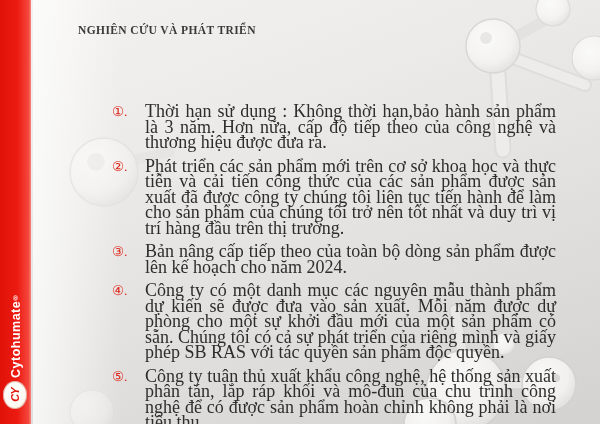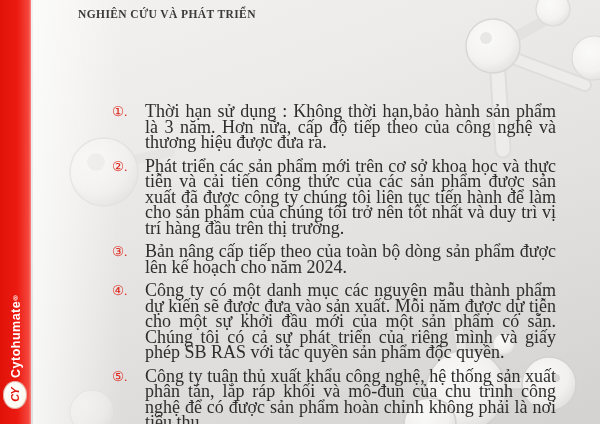--- a/index.html
+++ b/index.html
@@ -39,21 +39,21 @@
     display:flex;align-items:center;justify-content:center;
     box-shadow:0 0 0 1px rgba(190,30,20,.35) inset;
   }
   .brand-logo span{
     transform:rotate(-90deg);
     color:#e01309;font-family:"Liberation Sans","DejaVu Sans",sans-serif;
     font-weight:bold;font-style:italic;font-size:11px;letter-spacing:-1px;
   }
 
   .doc-header{
-    position:absolute;left:78px;top:8px;
+    position:absolute;left:78px;top:24px;
     color:#3a3a3a;font-weight:bold;font-size:11.5px;letter-spacing:.4px;
   }
 
   .items{
     position:absolute;left:112px;top:104px;width:444px;
   }
   .item{display:flex;margin-bottom:8px;}
   .item .marker{
     flex:0 0 33px;color:#e0241a;font-size:13.5px;line-height:15.5px;
   }
@@ -130,21 +130,21 @@
     <div class="item">
       <span class="marker">②.</span>
       <span class="text">Phát triển các sản phẩm mới trên cơ sở khoa học và thực tiễn và cải tiến công thức của các sản phẩm được sản xuất đã được công ty chúng tôi liên tục tiến hành để làm cho sản phẩm của chúng tôi trở nên tốt nhất và duy trì vị trí hàng đầu trên thị trường.</span>
     </div>
     <div class="item">
       <span class="marker">③.</span>
       <span class="text">Bản nâng cấp tiếp theo của toàn bộ dòng sản phẩm được lên kế hoạch cho năm 2024.</span>
     </div>
     <div class="item">
       <span class="marker">④.</span>
-      <span class="text">Công ty có một danh mục các nguyên mẫu thành phẩm dự kiến sẽ được đưa vào sản xuất. Mỗi năm được dự tiễn cho một sự khởi đầu mới của một sản phẩm có sẵn. Chúng tôi có cả sự phát triển của riêng mình và giấy phép SB RAS với tác quyền sản phẩm độc quyền.</span>
+      <span class="text">Công ty có một danh mục các nguyên mẫu thành phẩm dự kiến sẽ được đưa vào sản xuất. Mỗi năm được dự phòng cho một sự khởi đầu mới của một sản phẩm có sẵn. Chúng tôi có cả sự phát triển của riêng mình và giấy phép SB RAS với tác quyền sản phẩm độc quyền.</span>
     </div>
     <div class="item">
       <span class="marker">⑤.</span>
       <span class="text">Công ty tuân thủ xuất khẩu công nghệ, hệ thống sản xuất phân tán, lắp ráp khối và mô-đun của chu trình công nghệ để có được sản phẩm hoàn chỉnh không phải là nơi tiêu thụ.</span>
     </div>
   </div>
 
 </div>
 
 </body></html>

